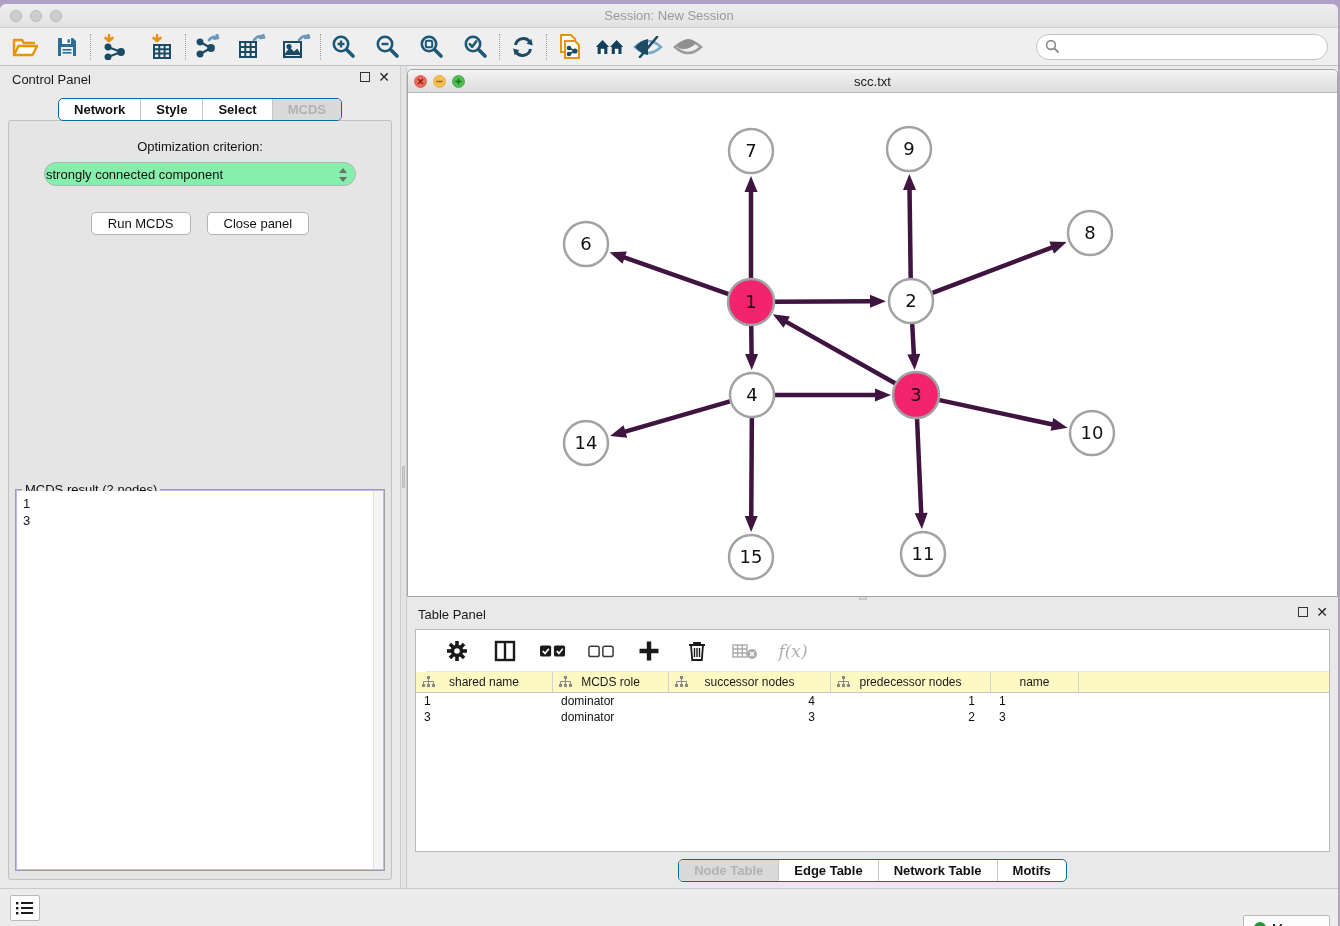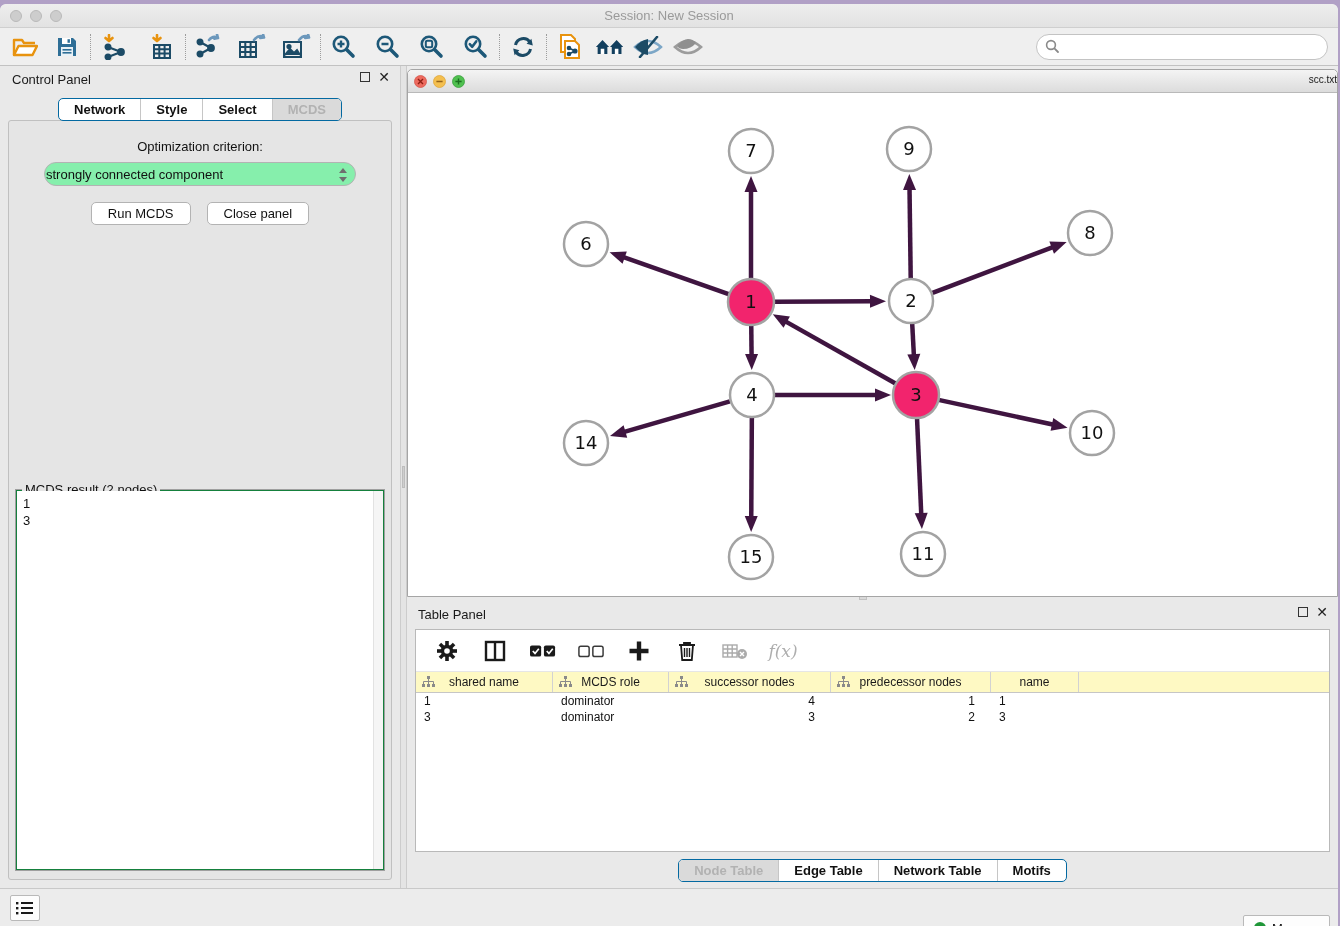--- a/index.html
+++ b/index.html
@@ -31,45 +31,45 @@
   .seg { display:inline-flex; border:1px solid #0369a1; border-radius:5px; overflow:hidden; background:#fff; }
   .seg-tab { padding:3px 15px; font-size:13px; font-weight:600; color:#111; border-left:1px solid #c6c6c6; cursor:default; white-space:nowrap; }
   .seg-tab:first-child { border-left:none; }
   .seg-tab.active { background:#dadada; color:#b2b2b2; }
   .cp-tabs-row { text-align:center; margin-top:6px; position:relative; z-index:2; }
 
   .cp-inner { position:absolute; left:8px; right:8px; top:54px; bottom:8px; background:#e5e5e5; border:1px solid #c0c0c0; border-radius:3px; }
   .opt-label { text-align:center; font-size:13px; color:#111; margin-top:18px; }
   .dropdown { position:relative; margin:8px auto 0; width:312px; height:24px; background:#86efac; border:1px solid #b3b3b3; border-radius:12px; font-size:13px; color:#111; display:flex; align-items:center; padding-left:1px; }
   .dropdown .chev { position:absolute; right:7px; top:4px; }
-  .btnrow { display:flex; justify-content:center; gap:16px; margin-top:16px; }
+  .btnrow { display:flex; justify-content:center; gap:16px; margin-top:26px; }
   .pushbtn { background:#fff; border:1px solid #b3b3b3; border-radius:5px; font-size:13px; color:#111; padding:3px 16px; font-family:inherit; }
 
-  .mcds-box { position:absolute; left:6px; right:6px; top:368px; bottom:8px; border:1px solid #9f9f9f; background:#15803d;text-decoration:underline; }
+  .mcds-box { position:absolute; left:6px; right:6px; top:368px; bottom:8px; border:1px solid #9f9f9f; background:#c4b5fd;text-decoration:underline; }
   .mcds-legend { position:absolute; top:-8px; left:6px; background:#e5e5e5; padding:0 3px; font-size:13px; color:#111; }
   .mcds-text { position:absolute; inset:1px 11px 1px 1px; background:#fff; font-size:13px; color:#111; padding:4px 0 0 6px; white-space:pre; line-height:17px; }
   .mcds-scroll { position:absolute; top:1px; bottom:1px; right:1px; width:10px; background:#f5f5f5; border-left:1px solid #e2e2e2; }
 
   
   .vsplit { position:absolute; left:400px; top:62px; width:7px; bottom:38px; background:#e4e4e4; border-left:1px solid #cccccc; border-right:1px solid #cccccc; }
   .vsplit .grip { position:absolute; top:400px; left:1px; width:3px; height:22px; background:#cfcfcf; border:1px solid #bdbdbd; }
   .hsplit { position:absolute; left:407px; right:0; top:593px; height:4px; background:#e9e9e9; }
   .hsplit .grip { position:absolute; left:452px; top:-3px; width:8px; height:6px; background:#d9d9d9; border:1px solid #c2c2c2; }
 
   
   .net-window { position:absolute; left:407px; right:0; top:65px; height:528px; border:1px solid #a5a5a5; border-radius:5px 5px 0 0; background:#fff; }
   .net-titlebar { height:23px; background:linear-gradient(#f4f4f4,#dcdcdc); border-bottom:1px solid #b9b9b9; border-radius:5px 5px 0 0; position:relative; }
-  .net-titlebar .ntitle { position:absolute; left:0; right:0; top:4px; text-align:right; font-size:10px; color:#1a1a1a; }
+  .net-titlebar .ntitle { position:absolute; left:0; right:0; top:4px; text-align:center; font-size:13px; color:#1a1a1a; }
   .net-titlebar .nlights { position:absolute; left:6px; top:5px; display:flex; gap:6px; }
   .net-canvas { position:relative; width:100%; height:503px; background:#fff; overflow:hidden; }
 
   
   .table-panel { position:absolute; left:407px; right:0; top:597px; bottom:38px; background:#e9e9e9; }
   .tp-box { position:absolute; left:8px; right:8px; top:28px; height:223px; background:#fff; border:1px solid #b9b9b9; }
-  .tp-toolbar { height:42px; display:flex; align-items:center; gap:22px; padding-left:18px; border-bottom:1px solid #e6e6e6; }
+  .tp-toolbar { height:42px; display:flex; align-items:center; gap:22px; padding-left:18px; border-bottom:1px solid #e6e6e6;margin-left:10px; }
   .tp-toolbar .tbtn { width:26px; height:26px; }
   .fx-label { font-family:"DejaVu Serif","Liberation Serif",serif; font-style:italic; font-size:17px; color:#aeaeae; }
   .tbl-head { display:flex; height:21px; background:#fef9c3; border-bottom:1px solid #c6c6c6; }
   .th { position:relative; font-size:12px; color:#1a1a1a; border-right:1px solid #d2d2d2; display:flex; align-items:center; justify-content:center; }
   .th .tree { position:absolute; left:6px; top:4px; }
   .tbl-row { display:flex; height:16px; }
   .td { font-size:12px; color:#111; line-height:16px; white-space:nowrap; overflow:hidden; }
   .td.left { text-align:left; padding-left:8px; }
   .td.right { text-align:right; padding-right:16px; }
   .tp-tabs-row { position:absolute; left:0; right:0; bottom:6px; text-align:center; }

